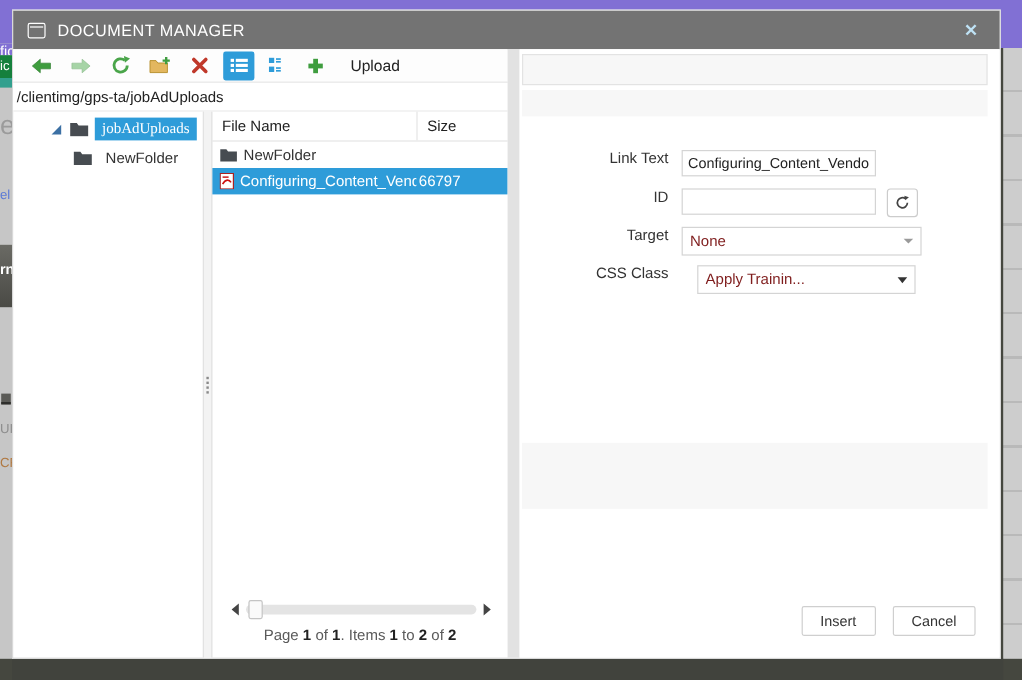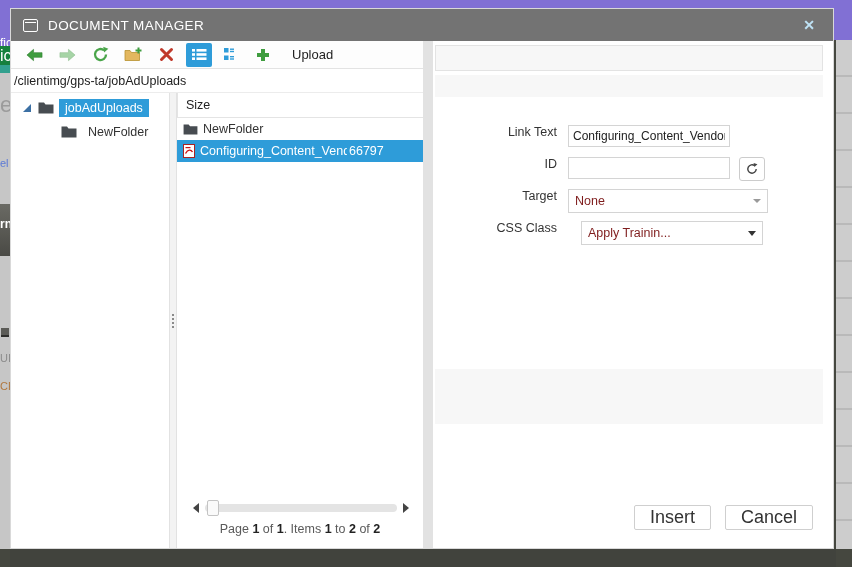--- a/index.html
+++ b/index.html
@@ -7,21 +7,21 @@
   body { font-family:"Liberation Sans", sans-serif; background:#45473f; position:relative; }
 
   
   .bg-top    { position:absolute; left:0; top:0; width:852px; height:40px; background:#8170d4; }
   .bg-left   { position:absolute; left:0; top:36px; width:10px; height:513px; background:#c6c6c6; overflow:hidden; }
   .bg-right  { position:absolute; left:836px; top:40px; width:16px; height:509px;
                background:repeating-linear-gradient(#cdcdcd 0 35px,#b9b9b9 35px 37px); }
   .bg-bottom { position:absolute; left:10px; top:549px; width:826px; height:18px; background:#41433d; }
   .frag { position:absolute; font-size:11px; white-space:nowrap; overflow:hidden; }
   .frag-fic { left:0; top:0; width:11px; height:10px; color:#fff; background:#8170d4; font-size:12px; }
-  .frag-ic  { left:0; top:10px; width:11px; height:22px; color:#fff; background:#15803d; font-size:16px; line-height:19px; }
+  .frag-ic  { left:0; top:10px; width:11px; height:22px; color:#fff; background:#15803d; font-size:11px; line-height:19px; }
   .frag-teal{ position:absolute; left:0; top:29px; width:11px; height:8px; background:#32a08e; }
   .frag-e   { left:0; top:56px; color:#9b9b9b; font-size:22px; }
   .frag-el  { left:0; top:121px; color:#5b79d6; }
   .frag-rn  { left:0; top:168px; width:10px; height:52px; color:#fff; background:linear-gradient(#6a6a64,#4a4a45);
               font-size:12px; font-weight:bold; line-height:40px; }
   .frag-doc { position:absolute; left:1px; top:292px; width:8px; height:9px; background:#5b5b57; border-bottom:2px solid #2e2e2c; }
   .frag-ui  { left:0; top:316px; color:#8d8d8d; }
   .frag-cr  { left:0; top:344px; color:#b07840; }
 
   
@@ -47,21 +47,21 @@
   .upload-label { font-size:13px; color:#222; }
 
   
   .pathbar { height:24px; flex:none; display:flex; align-items:center; padding-left:3px;
              font-size:12.5px; color:#222; border-bottom:1px solid #ececec; background:#fff; }
 
   
   .explorer { flex:1; display:flex; min-height:0; }
   .tree { width:158px; flex:none; padding-top:4px; }
   .tree-node { display:flex; align-items:center; height:21px; font-size:12.5px; color:#333; }
-  .tree-node.root { padding-left:12px; }
+  .tree-node.root { padding-left:32px;font-family:Liberation Serif, serif; }
   .tree-node.child { padding-left:50px; margin-top:3px; }
   .expander { width:0; height:0; border-bottom:8px solid #3c70a4; border-left:8px solid transparent; margin-right:7px; flex:none; }
   .node-label { padding:2px 6px; }
   .node-label.selected { background:#2e9cd9; color:#fff; }
   .tree .fold-icon, .grid .fold-icon { margin-right:5px; flex:none; display:flex; }
 
   .splitter { width:8px; flex:none; background:#f3f3f3; border-left:1px solid #e2e2e2; border-right:1px solid #e2e2e2;
               display:flex; flex-direction:column; align-items:center; justify-content:center; gap:2px; cursor:col-resize; }
   .splitter i { width:2px; height:2px; background:#8a8a8a; display:block; }
 
@@ -103,21 +103,21 @@
   .ddl .ddl-text { flex:1; overflow:hidden; white-space:nowrap; }
   .ddl.w-target { width:200px; }
   .ddl.w-css { width:182px;margin-left:13px; }
   .caret { width:0; height:0; border-left:4px solid transparent; border-right:4px solid transparent; flex:none; margin-left:6px; }
   .caret.gray { border-top:4px solid #9a9a9a; }
   .caret.dark { border-top:5px solid #333; }
 
   .rp-band { margin-top:116px; height:55px; background:#f7f7f7; flex:none; }
   .rp-footer { margin-top:auto; flex:none; display:flex; justify-content:flex-end; gap:14px; padding:0 10px 18px 0; }
   .btn { height:25px; padding:0 15px; background:#fff; border:1px solid #cfcfcf; border-radius:2px;
-         font-family:"Liberation Sans",sans-serif; font-size:18px; color:#333; cursor:pointer; }
+         font-family:"Liberation Sans",sans-serif; font-size:12px; color:#333; cursor:pointer; }
 </style>
 </head>
 <body>
 
 <div class="bg-top"></div>
 <div class="bg-right"></div>
 <div class="bg-bottom"></div>
 <div class="bg-left">
   <span class="frag frag-fic">fic</span>
   <span class="frag frag-ic">ic</span>
@@ -231,20 +231,21 @@
 
         <div class="splitter">
           <i></i>
             <i></i>
             <i></i>
             <i></i>
         </div>
 
         <div class="grid">
           <div class="grid-header">
+            <span class="col-name">File Name</span>
             <span class="col-size">Size</span>
           </div>
 
           <div class="grid-row">
             <span class="cell-name">
               <span class="fold-icon">
                 <svg width="15" height="12" viewBox="0 0 16 13">
                     <path d="M0.5 1.5 h5.5 l1.5 2 h8 v9 h-15 z" fill="#474c51"></path>
                   </svg>
               </span>

